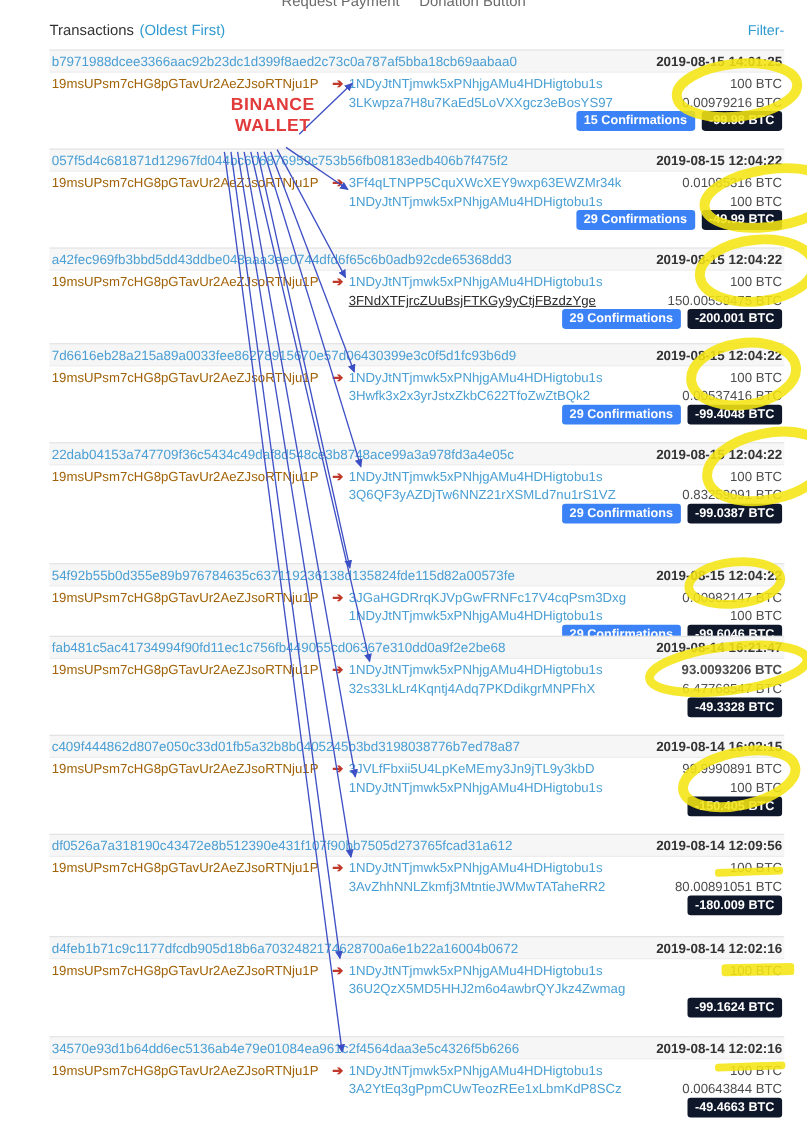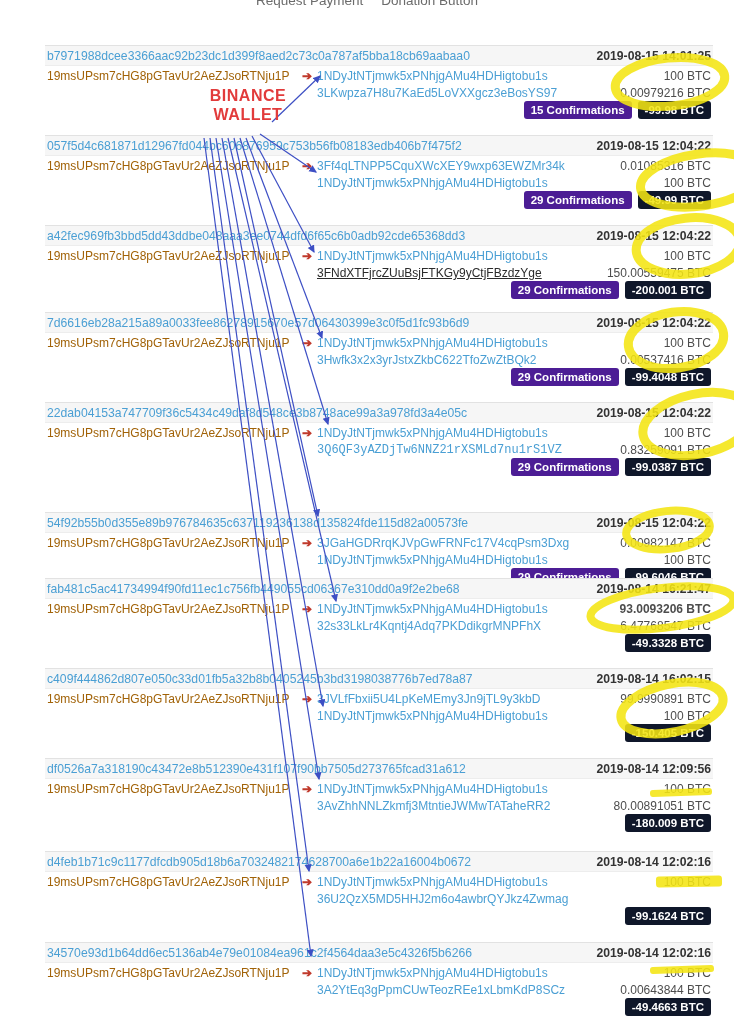--- a/index.html
+++ b/index.html
@@ -22,37 +22,42 @@
   .tx-body{position:relative;height:62px;}
   .tx-input{position:absolute;left:2px;top:3px;font-size:12px;color:#a16207;white-space:nowrap;}
   .out-row{position:absolute;left:257px;white-space:nowrap;font-size:12px;}
   .red-arrow{display:inline-block;width:15px;color:#c0392b;font-weight:bold;font-size:12px;}
   .no-arrow{display:inline-block;width:15px;}
   .out-addr{color:#4a9fd4;text-decoration:none;cursor:pointer;}
   .out-addr.dark{color:#2b2b2b;text-decoration:underline;}
   .amt{position:absolute;right:2px;font-size:12px;color:#4d4d4d;white-space:nowrap;}
   .badges{position:absolute;right:2px;top:35px;display:flex;gap:6px;}
   .badge{font-size:11.5px;font-weight:bold;color:#fff;padding:2px 7px;border-radius:3px;line-height:14px;white-space:nowrap;}
-  .badge.conf{background:#4c1d95;}
+  .badge.conf{background:#3b82f6;}
   .badge.net{background:#0f172a;}
   
   #annotation-svg{position:absolute;left:0;top:0;z-index:55;pointer-events:none;}
   .wallet-label{position:absolute;left:180px;top:86px;width:136px;z-index:60;text-align:center;
                 font-size:16px;font-weight:bold;color:#e23b3b;line-height:19px;letter-spacing:.5px;pointer-events:none;}
 </style>
 </head>
 <body>
 
 <div class="page">
 
   <div class="toolbar">
     <span>Request Payment</span>
     <span>Donation Button</span>
   </div>
 
+  <div class="title-row">
+    <span class="t">Transactions</span>
+    <a class="sort">(Oldest First)</a>
+    <a class="filter">Filter-</a>
+  </div>
 
   <div id="tx-list">
       <div class="tx" style="top: 45px;">
         <div class="tx-header">
           <a class="tx-hash">b7971988dcee3366aac92b23dc1d399f8aed2c73c0a787af5bba18cb69aabaa0</a>
           <span class="tx-date">2019-08-15 14:01:25</span>
         </div>
         <div class="tx-body">
           <span class="tx-input">19msUPsm7cHG8pGTavUr2AeZJsoRTNju1P</span>
           <div class="out-row" style="top: 3px;"><span class="red-arrow">➔</span><a class="out-addr">1NDyJtNTjmwk5xPNhjgAMu4HDHigtobu1s</a></div>
@@ -118,21 +123,21 @@
       </div>
       <div class="tx" style="top: 402px;">
         <div class="tx-header">
           <a class="tx-hash">22dab04153a747709f36c5434c49daf8d548ce3b8748ace99a3a978fd3a4e05c</a>
           <span class="tx-date">2019-08-15 12:04:22</span>
         </div>
         <div class="tx-body">
           <span class="tx-input">19msUPsm7cHG8pGTavUr2AeZJsoRTNju1P</span>
           <div class="out-row" style="top: 3px;"><span class="red-arrow">➔</span><a class="out-addr">1NDyJtNTjmwk5xPNhjgAMu4HDHigtobu1s</a></div>
           <div class="amt" style="top: 3px;">100 BTC</div>
-          <div class="out-row" style="top: 20px; font-family: Liberation Mono, monospace;"><span class="no-arrow"></span><a class="out-addr">3Q6QF3yAZDjTw6NNZ21rXSMLd7nu1rS1VZ</a></div>
+          <div class="out-row" style="top: 20px;"><span class="no-arrow"></span><a class="out-addr">3Q6QF3yAZDjTw6NNZ21rXSMLd7nu1rS1VZ</a></div>
           <div class="amt" style="top: 20px;">0.83259091 BTC</div>
           <div class="badges">
             <span class="badge conf">29 Confirmations</span>
             <span class="badge net">-99.0387 BTC</span>
           </div>
         </div>
       </div>
       <div class="tx" style="top: 512px;">
         <div class="tx-header">
           <a class="tx-hash">54f92b55b0d355e89b976784635c637119236138d135824fde115d82a00573fe</a>

